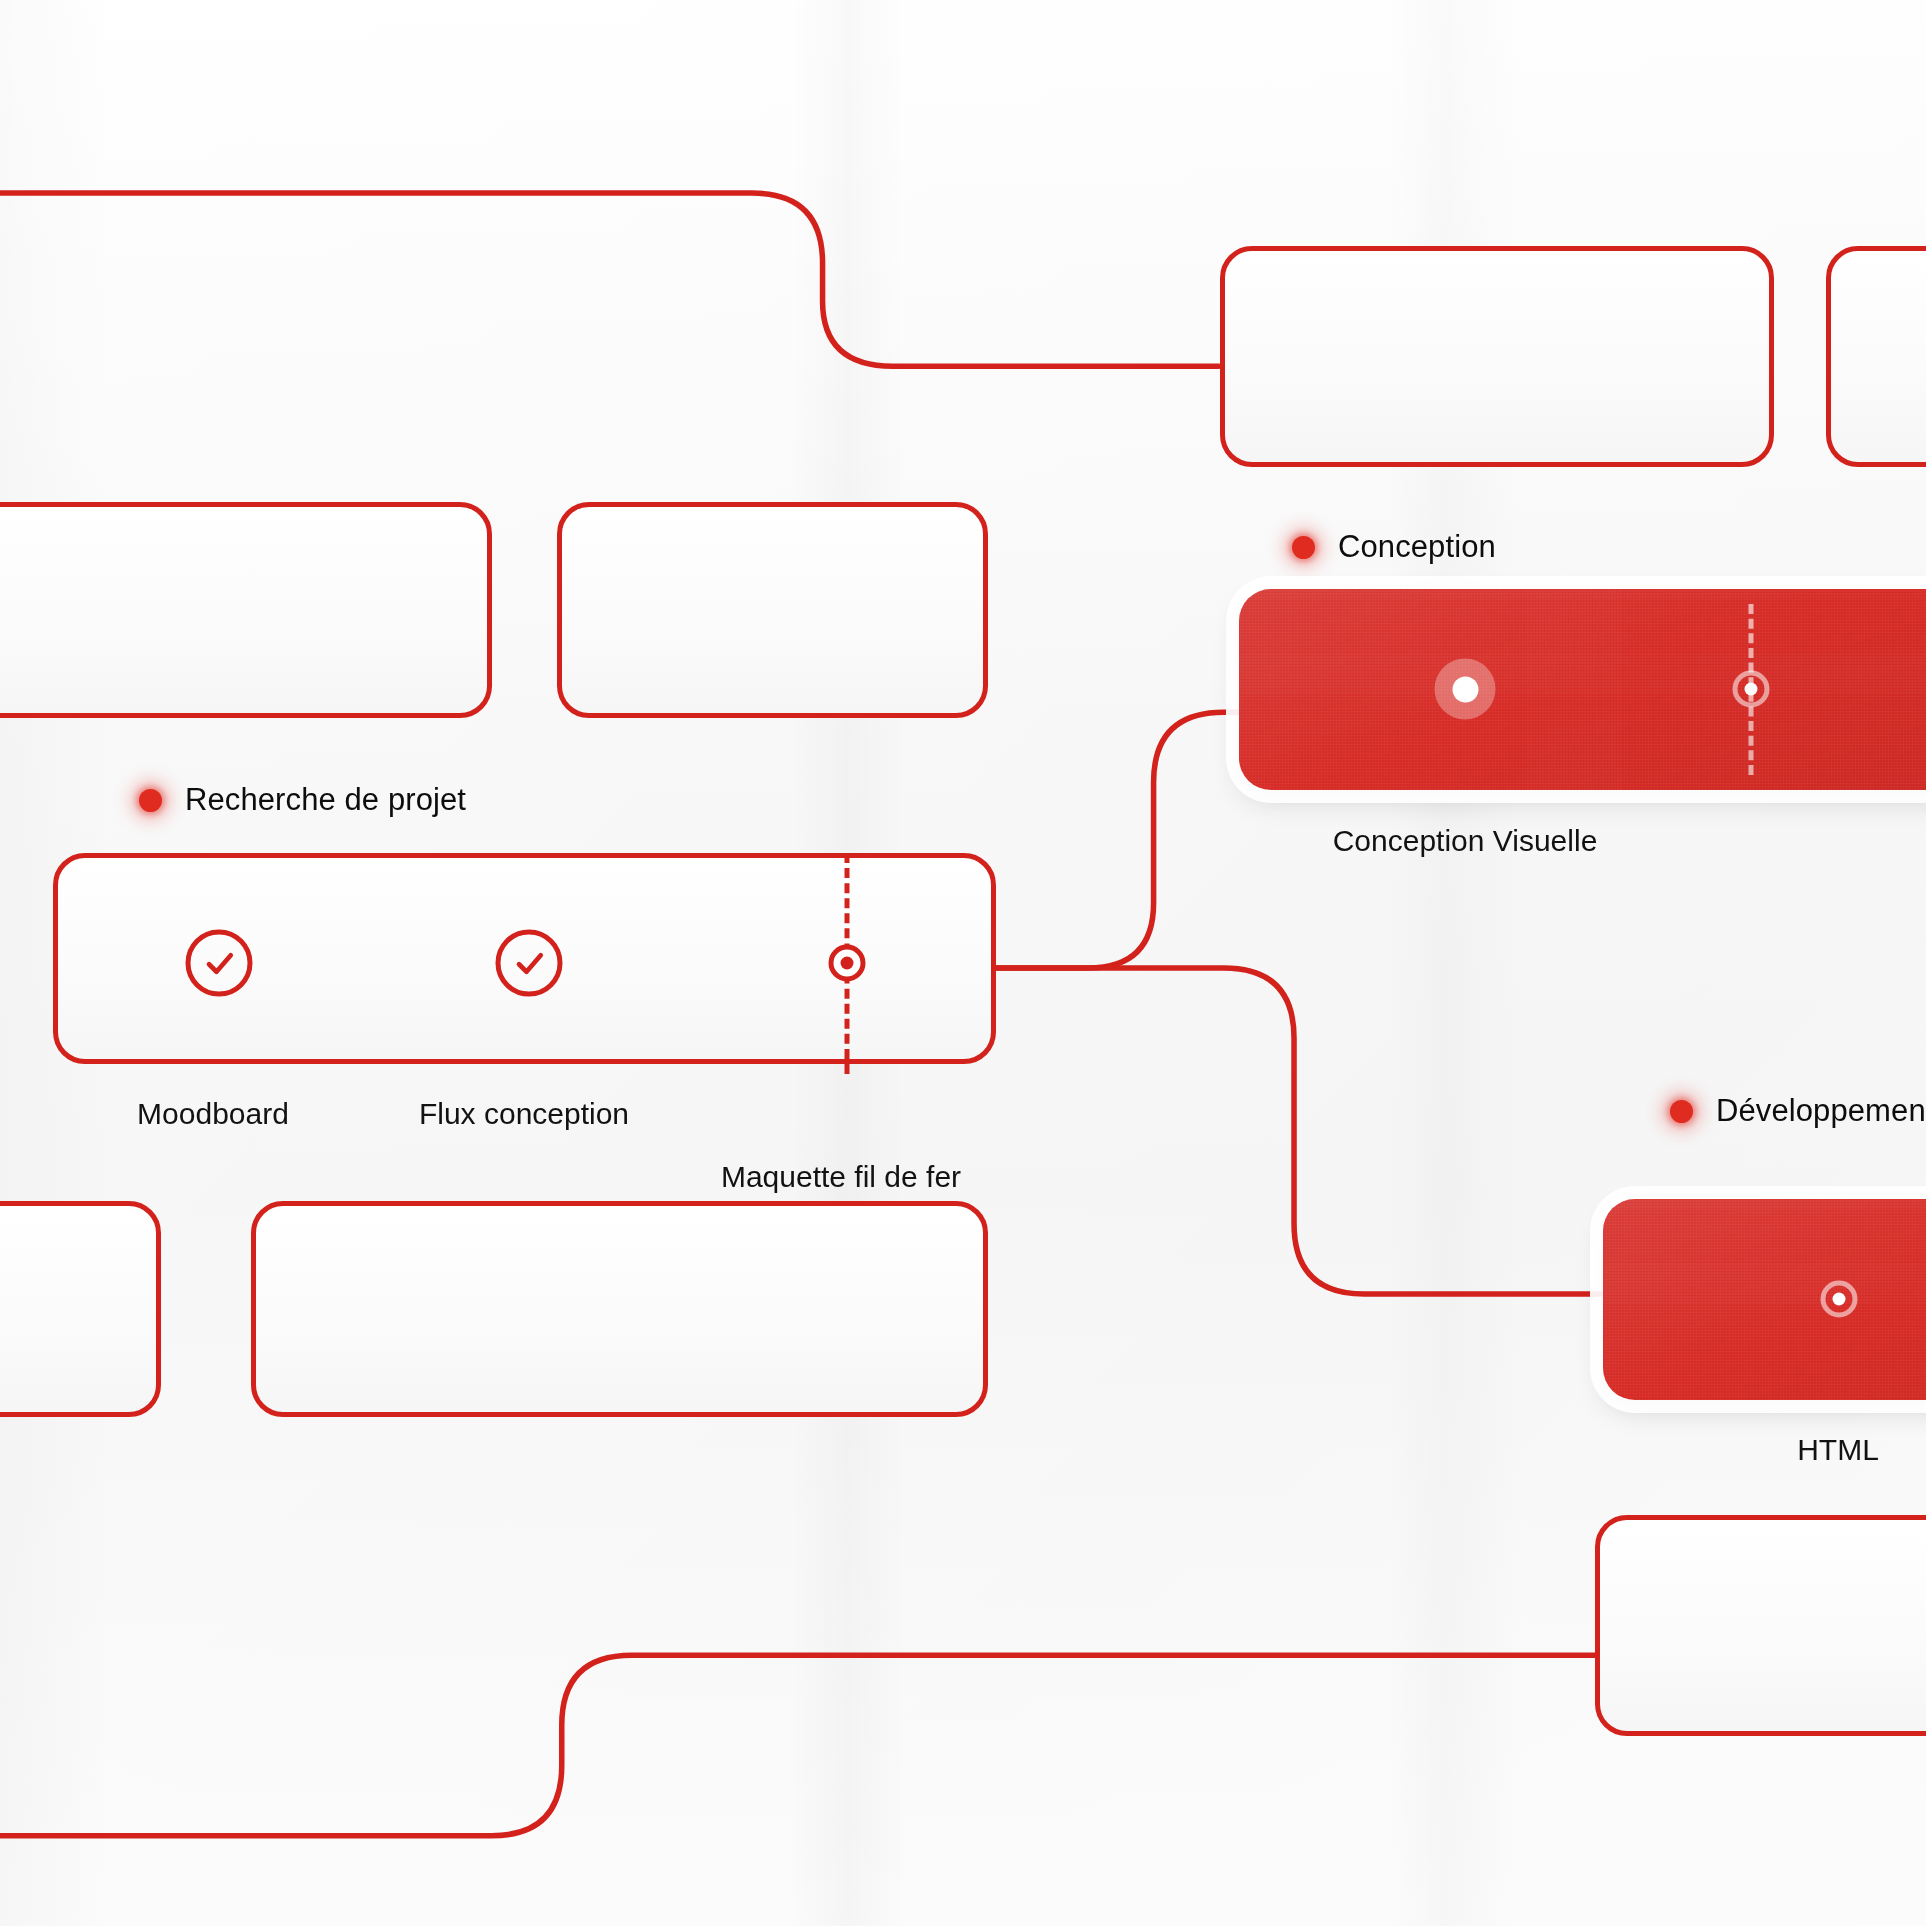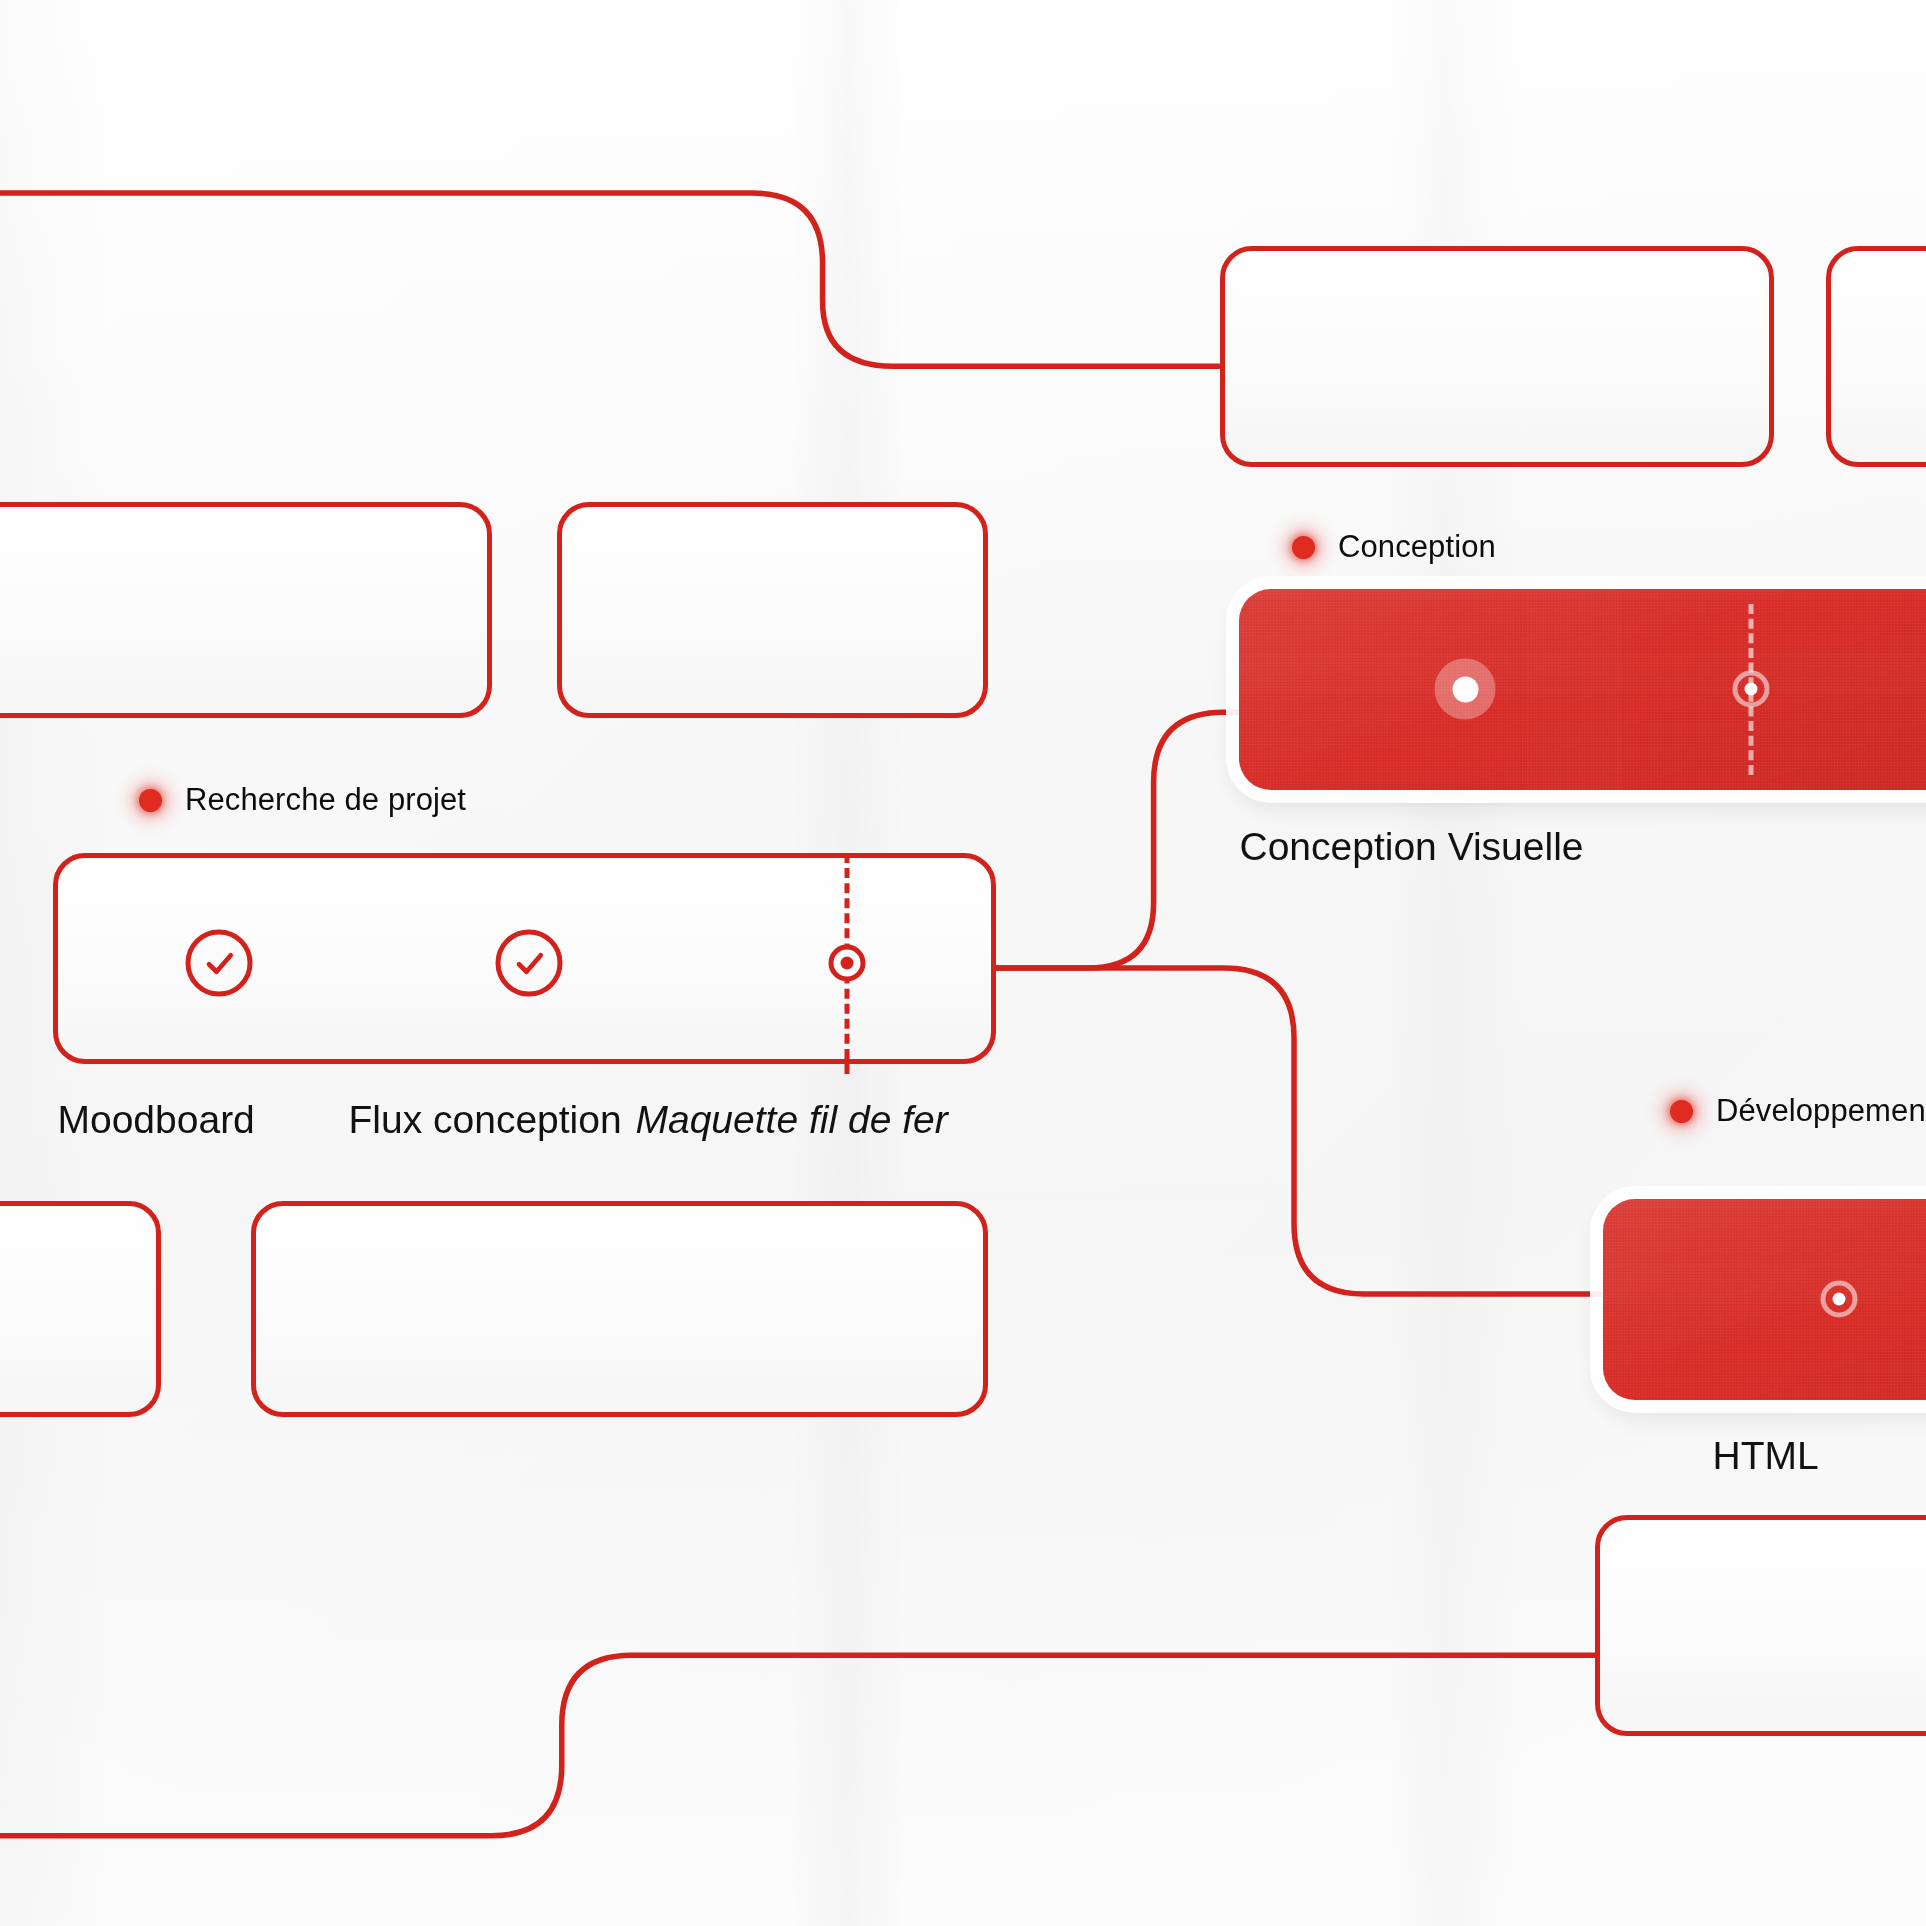--- a/index.html
+++ b/index.html
@@ -147,22 +147,22 @@
   .legend .title {
     font-size: 31px;
     color: #0d0d0d;
     letter-spacing: 0.1px;
   }
 
   
   .caption {
     position: absolute;
     transform: translateX(-50%);
-    text-align: left;
-    font-size: 39px;
+    text-align: center;
+    font-size: 30px;
     line-height: 1.22;
     color: #121212;
     white-space: pre-line;
   }
 </style>
 </head>
 <body>
 
 <div id="stage">
   <div class="bg-wash"></div>
@@ -217,21 +217,21 @@
     <div class="dash-guide" style="left:789px; top:-5px; height:221px;"></div>
     <div class="step" style="left:789px; top:105px;">
       <span class="target-ring" style="background:#ffffff;">
         <span class="dot"></span>
       </span>
     </div>
   </div>
 
   <div class="caption" style="left:213px; top:1096px; width:311px;">Moodboard</div>
   <div class="caption" style="left:524px; top:1096px; width:351px;">Flux conception</div>
-  <div class="caption" style="left:841px; top:1096px; width:411px;font-style:italic;">Maquette fil de fer</div>
+  <div class="caption" style="left:841px; top:1159px; width:411px;">Maquette fil de fer</div>
 
   <div class="legend" style="left:1292px; top:529px;">
     <span class="led"></span>
     <span class="title">Conception</span>
   </div>
 
   <div class="card filled" style="left:1239px; top:589px; width:823px; height:201px;">
 
     <div class="glow-dot" style="left:226px; top:100px;">
       <span class="core"></span>

